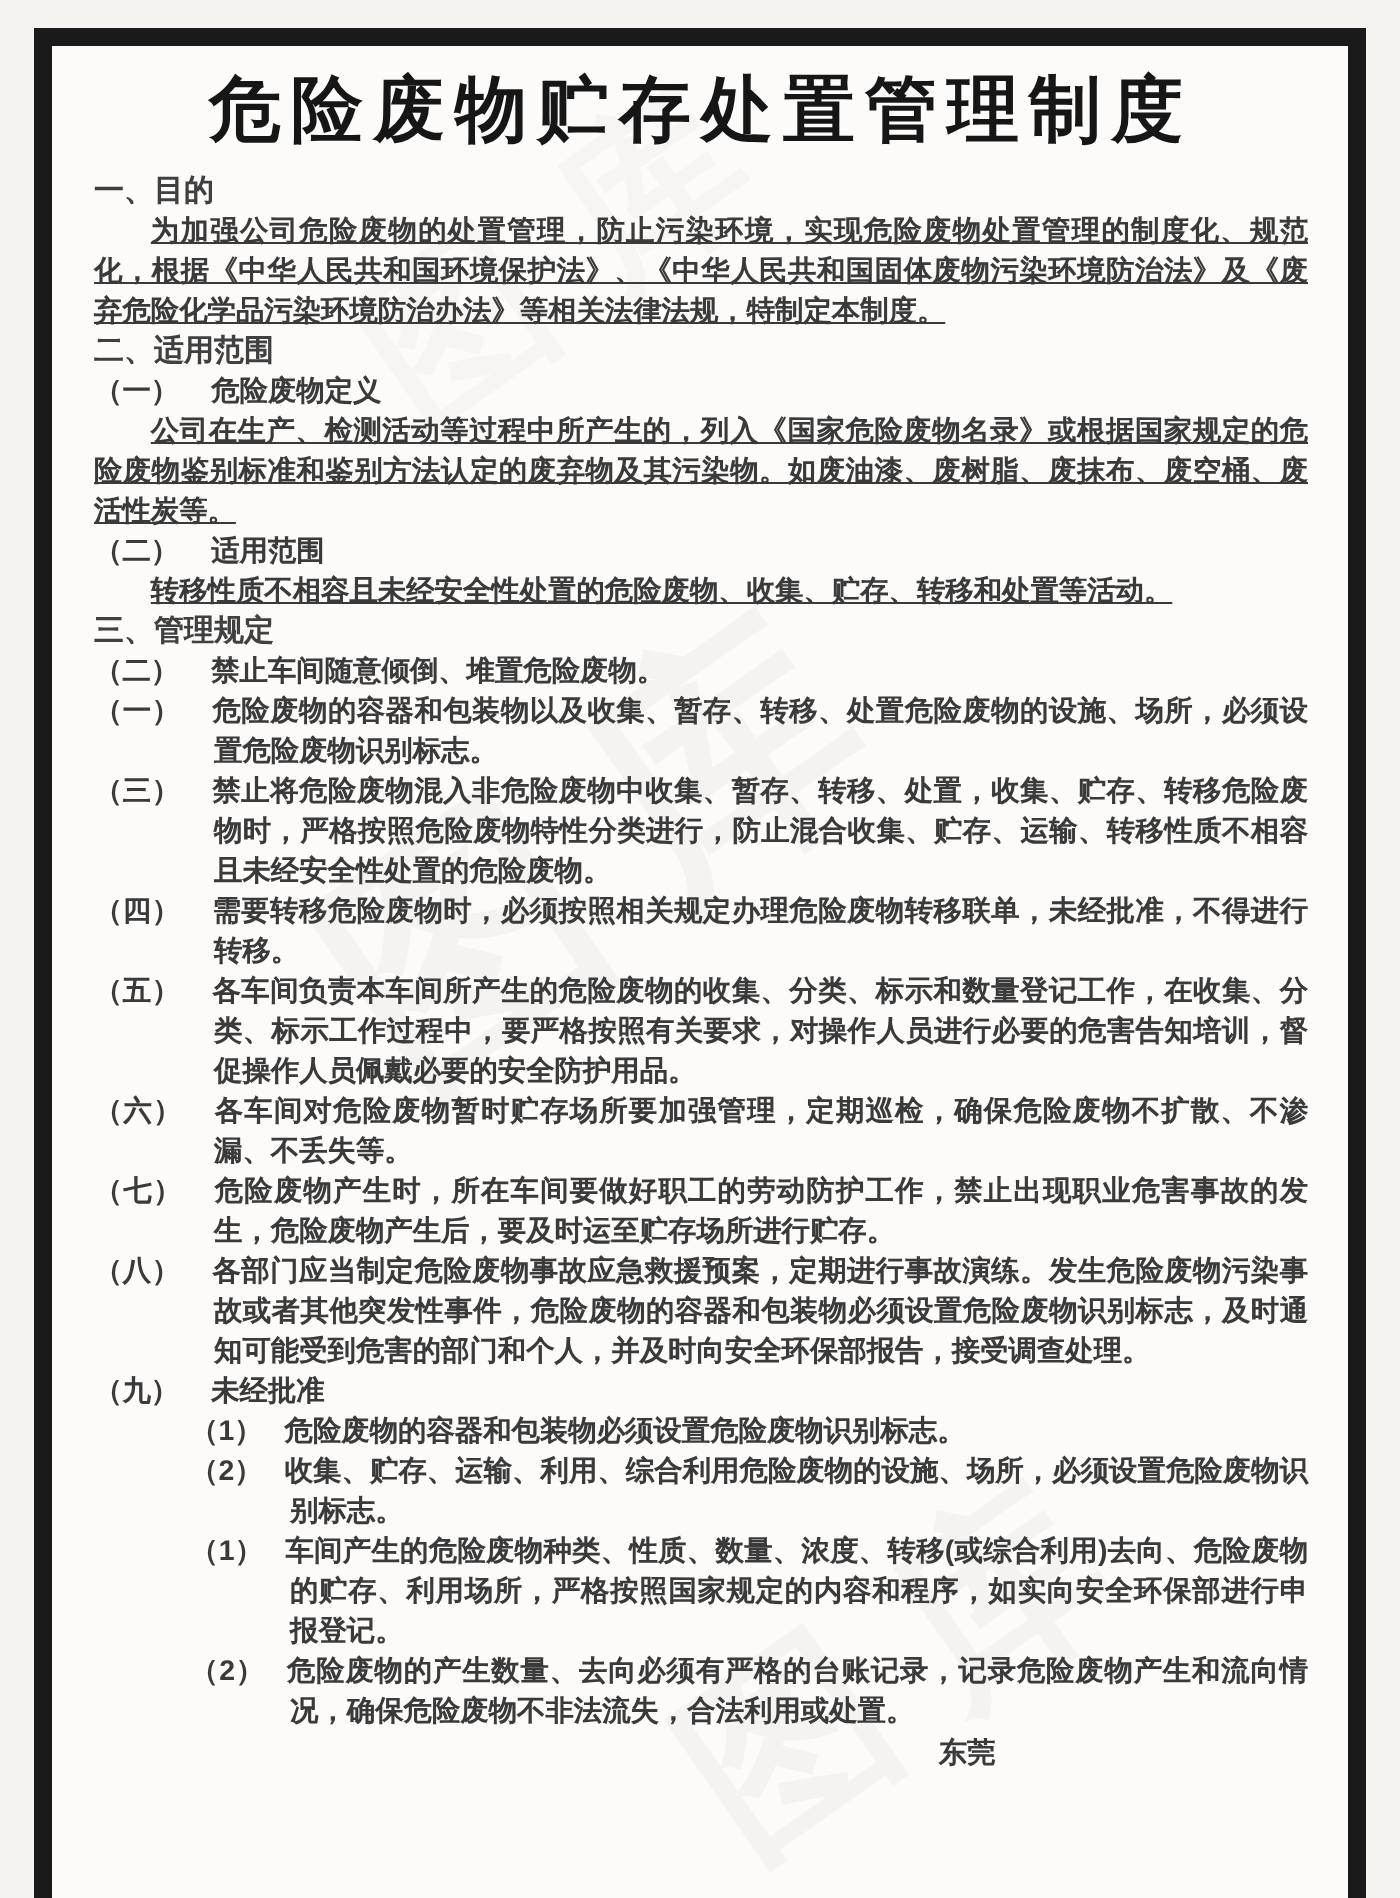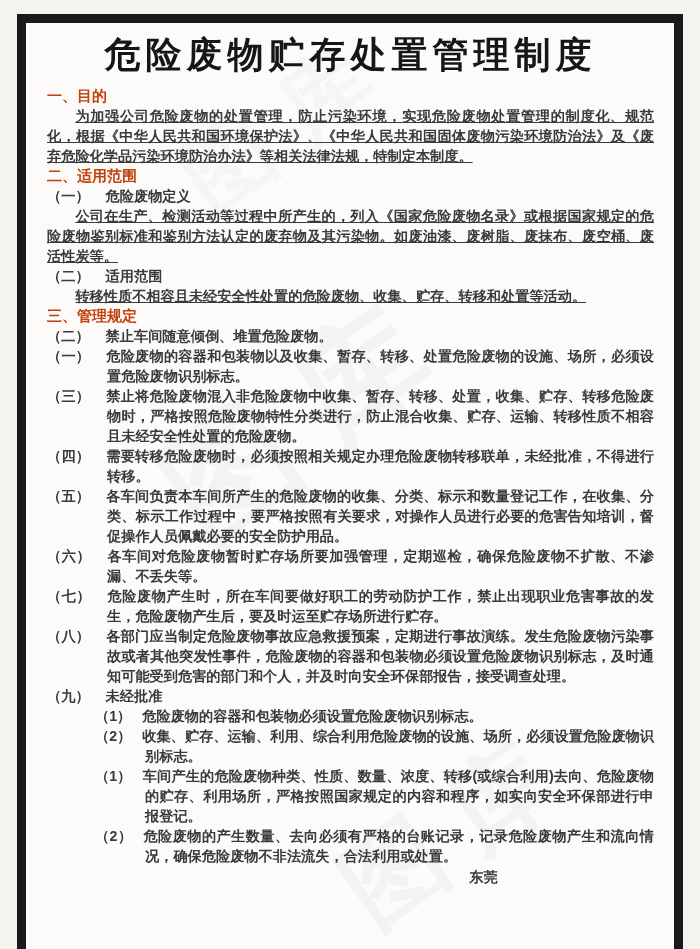--- a/index.html
+++ b/index.html
@@ -18,21 +18,21 @@
   .title {
     margin:4px 0 9px 0; text-align:center;
     font-size:36px; line-height:44px; font-weight:700;
     letter-spacing:5px; color:#161616; white-space:nowrap;
   }
   #content {
     font-size:14.2px; line-height:20px; color:#3a3a3a;
     font-weight:600; text-align:justify;
   }
   #content .heading {
-    font-weight:800; color:#c2410c; font-size:15px; text-align:left;
+    font-weight:800; color:#404040; font-size:15px; text-align:left;
   }
   #content .para { text-indent:2em;text-decoration:underline; }
   #content .item { padding-left:60px; text-indent:-60px; }
   #content .item .label { padding-right:16px; }
   #content .subitem { margin-left:48px; padding-left:50px; text-indent:-50px; }
   #content .subitem .label { padding-right:11px; }
   .footer {
     font-size:14.2px; line-height:22px; font-weight:600; color:#3a3a3a;
     text-align:center; transform:translateX(133px);
   }

